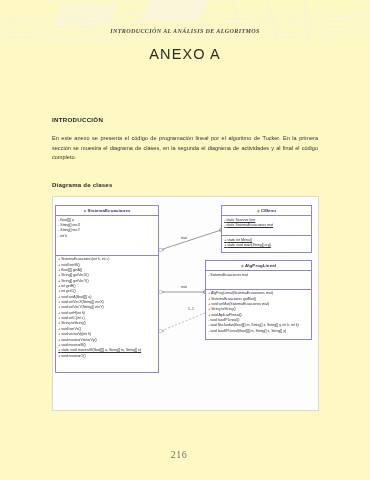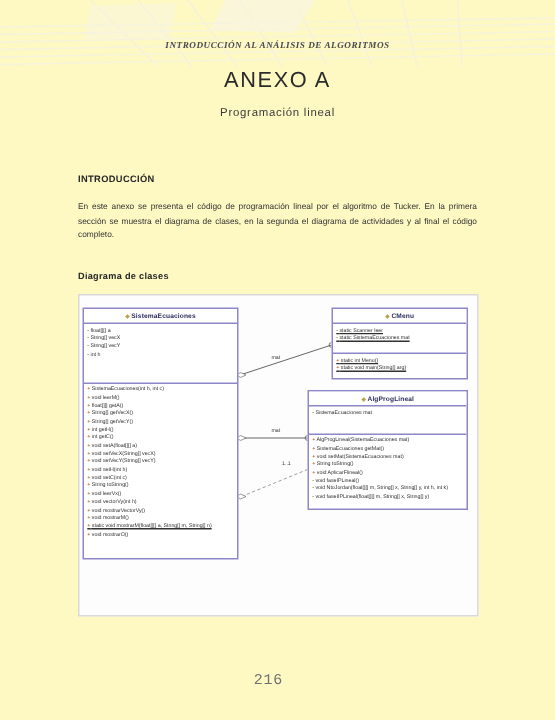--- a/index.html
+++ b/index.html
@@ -150,21 +150,21 @@
     color: #3a3a3a;
     white-space: nowrap;
   }
 
   
   #page-number {
     position: absolute;
     left: 0; top: 449px;
     width: 358px;
     text-align: center;
-    font-family: Liberation Mono, monospace;
+    font-family: Liberation Serif, serif;
     font-size: 10px;
     color: #707070;
     letter-spacing: .5px;
   }
 </style>
 </head>
 <body>
 
 <div id="page">
 
@@ -189,21 +189,20 @@
     </g>
     <g fill="#f4f3ee">
       <path d="M150 0 L210 0 L196 22 L140 20 Z" opacity=".8"></path>
       <path d="M60 4 L118 2 L112 26 L56 26 Z" opacity=".55"></path>
     </g>
   </svg>
 
   <div id="runninghead">INTRODUCCIÓN AL ANÁLISIS  DE ALGORITMOS</div>
 
   <div id="anexo-title">ANEXO  A</div>
-  <div id="anexo-subtitle">Programación  lineal</div>
 
   <div id="intro-heading">INTRODUCCIÓN</div>
   <div id="intro-body">En este anexo se presenta el código de programación lineal por el algoritmo de Tucker. En la primera sección se muestra el diagrama de clases, en la segunda el diagrama de actividades y al final el código completo.</div>
   <div id="diagram-heading">Diagrama de clases</div>
 
   <div id="uml-frame">
 
     <svg id="uml-svg" width="265" height="213" viewBox="0 0 265 213">
 
       <line x1="107" y1="53" x2="168" y2="33" stroke="#555" stroke-width="0.6"></line>

